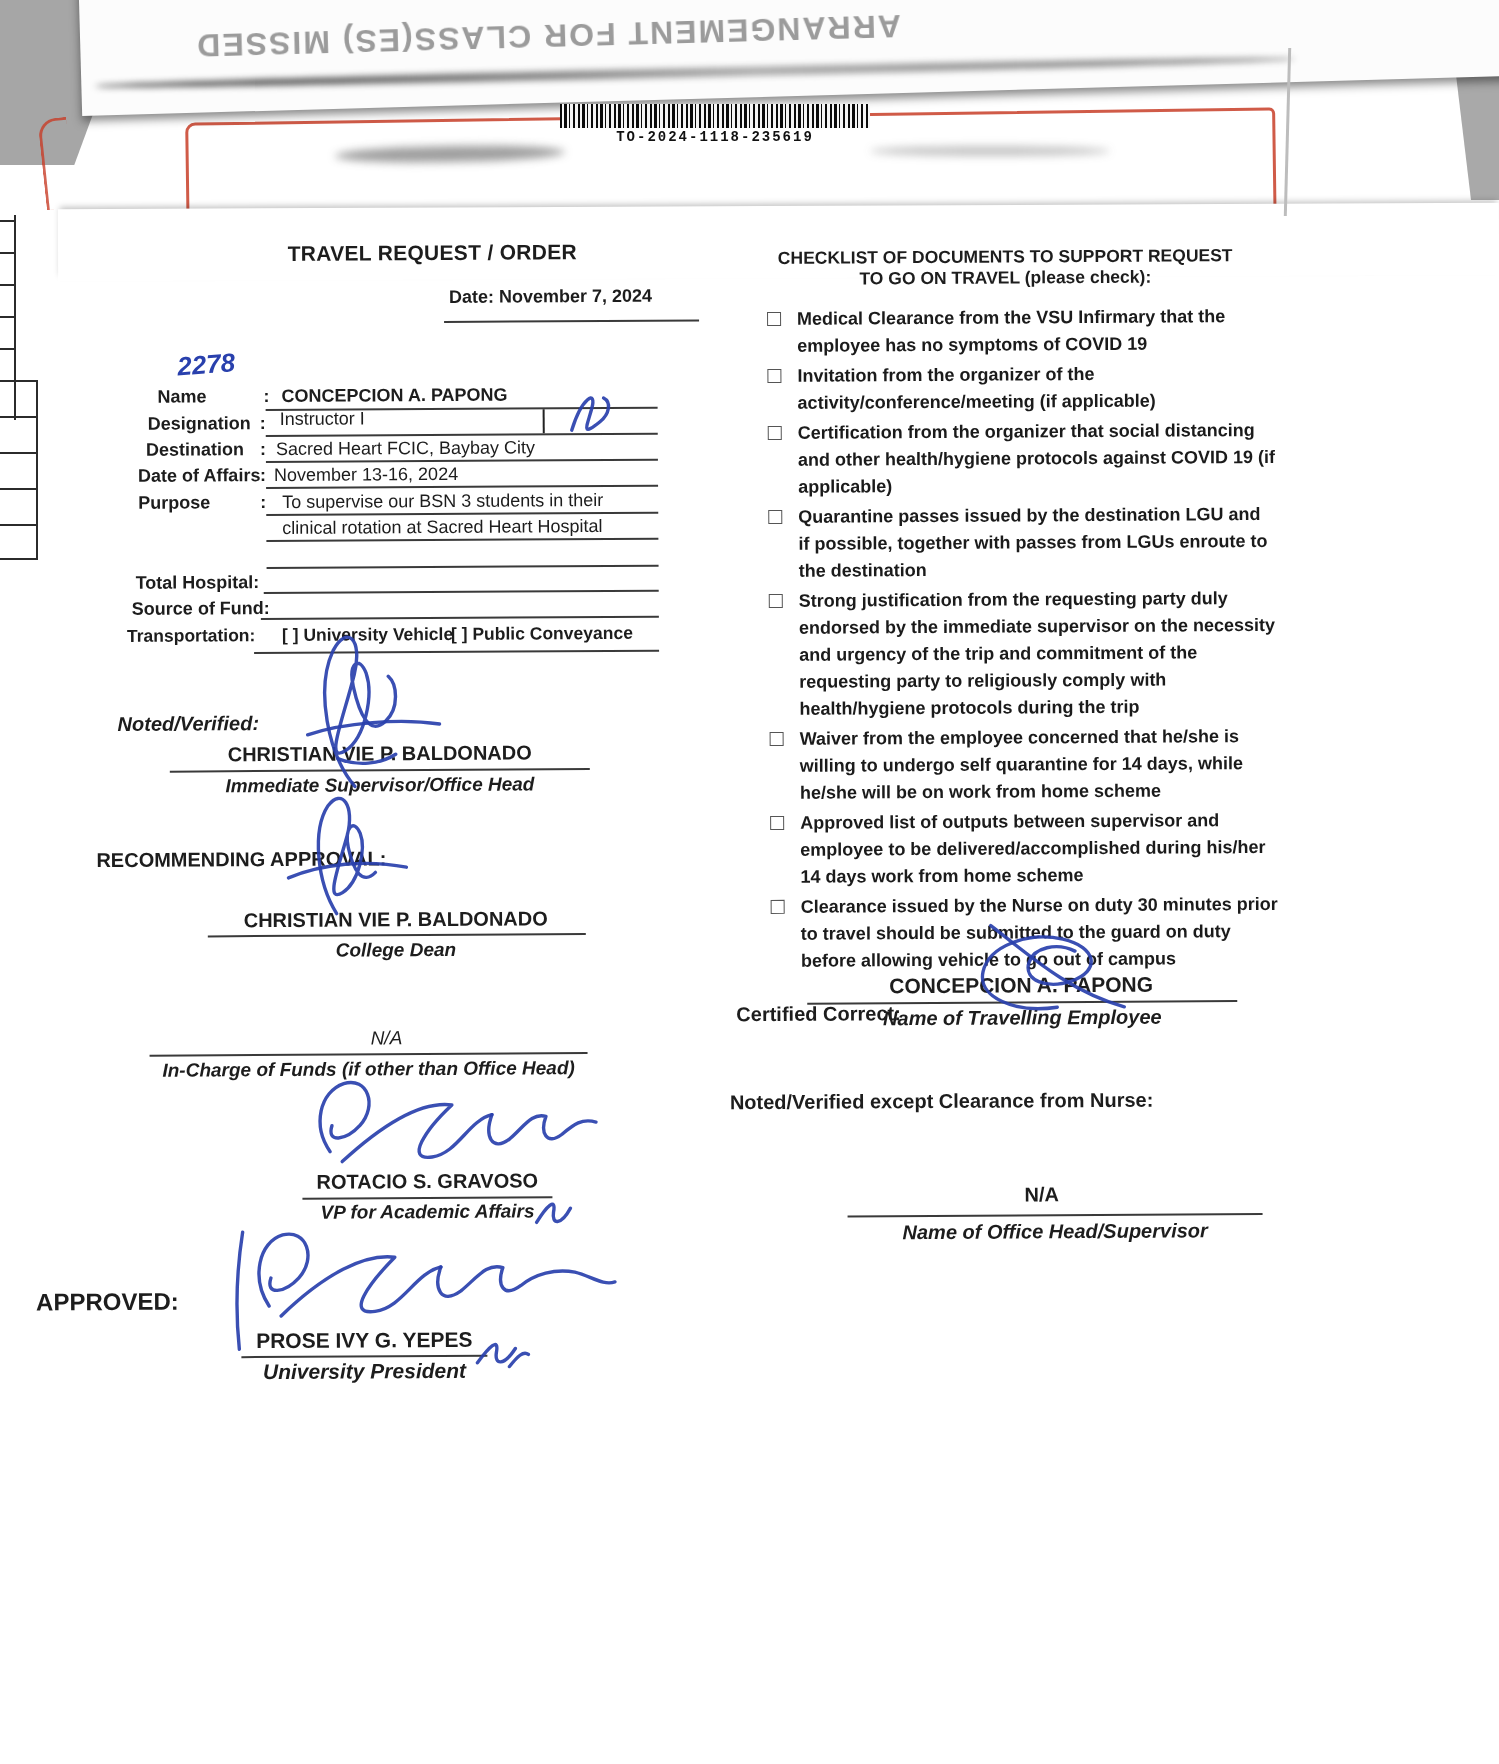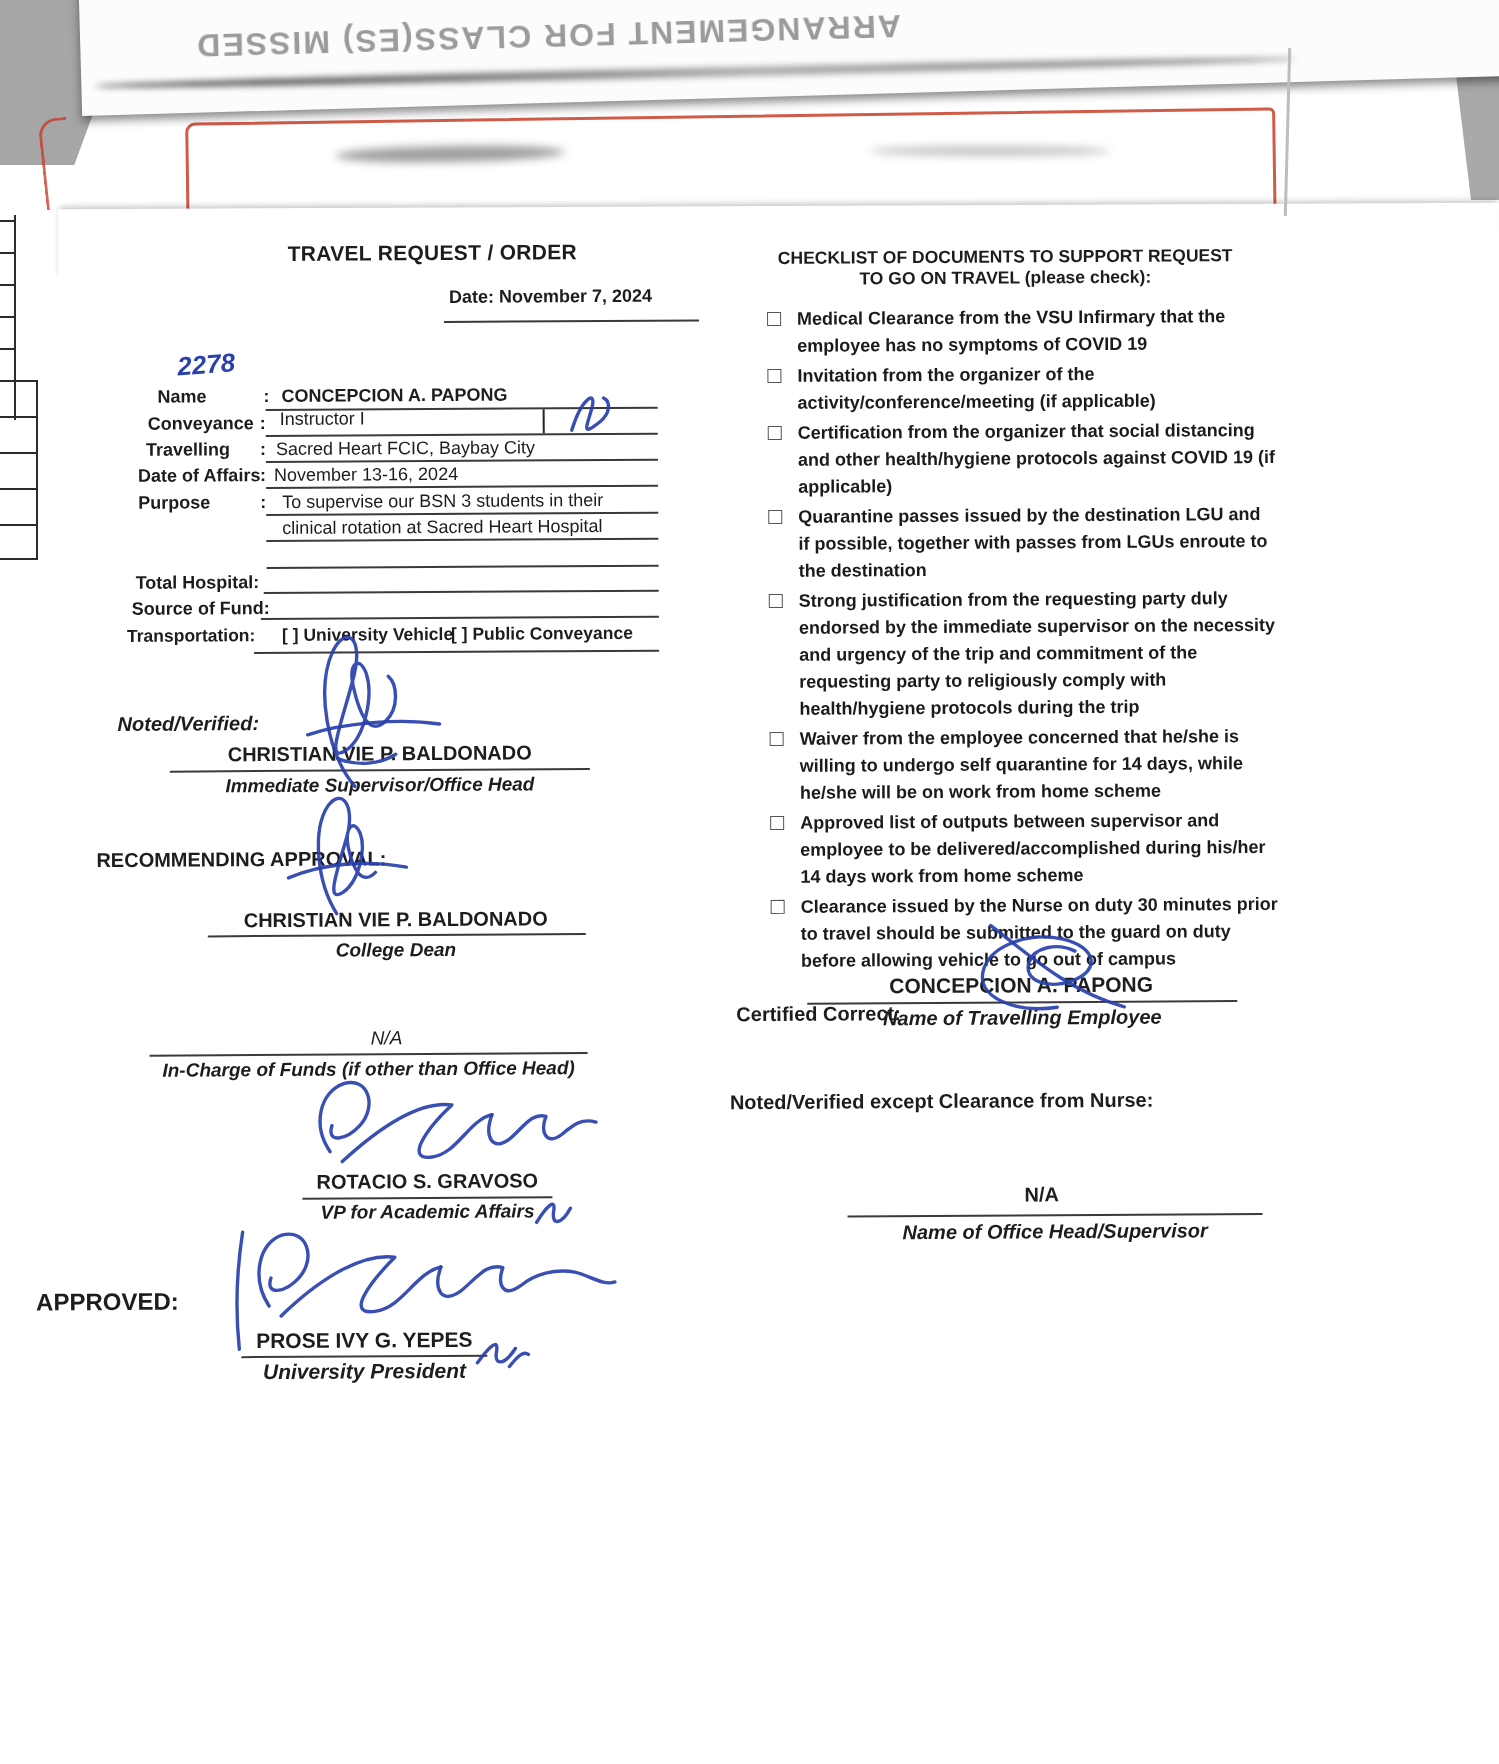--- a/index.html
+++ b/index.html
@@ -81,41 +81,45 @@
   <div class="top-sheet">
     <div class="bleed">ARRANGEMENT FOR CLASS(ES) MISSED</div>
   </div>
   <div class="fold-shadow"></div>
   <div class="smudge" style="left:335px;top:146px;width:230px;height:16px;background:rgba(40,40,40,.45);transform:rotate(-1deg);"></div>
   <div class="smudge" style="left:870px;top:146px;width:240px;height:10px;background:rgba(60,60,60,.3);"></div>
 
   <div class="page-cover"></div>
   <div class="edge-right"></div>
 
+  <div class="barcode-wrap">
+    <div class="barcode"></div>
+    <div class="barcode-text">TO-2024-1118-235619</div>
+  </div>
 
   <div class="doc">
 
     <div class="ref-num">2278</div>
 
     <div class="abs b" style="left:291px;top:240px;font-size:21px;letter-spacing:.3px;">TRAVEL REQUEST / ORDER</div>
     <div class="abs b f18" style="left:452px;top:286px;">Date: November 7, 2024</div>
     <div class="line" style="left:447px;top:320px;width:255px;"></div>
 
     <span class="abs b f18" style="left:160px;top:384px;">Name</span>
     <span class="abs b f18" style="left:266px;top:384px;">:</span>
     <span class="abs b f18" style="left:284px;top:384px;">CONCEPCION A. PAPONG</span>
     <div class="line" style="left:268px;top:407px;width:392px;"></div>
 
-    <span class="abs b f18" style="left:150px;top:411px;">Conveyance</span>
+    <span class="abs b f18" style="left:150px;top:411px;">Designation</span>
     <span class="abs b f18" style="left:262px;top:411px;">:</span>
     <span class="abs f18" style="left:282px;top:407px;">Instructor I</span>
     <div class="line" style="left:268px;top:433px;width:392px;"></div>
     <div class="tick"></div>
 
-    <span class="abs b f18" style="left:148px;top:437px;">Travelling</span>
+    <span class="abs b f18" style="left:148px;top:437px;">Destination</span>
     <span class="abs b f18" style="left:262px;top:437px;">:</span>
     <span class="abs f18" style="left:278px;top:437px;">Sacred Heart FCIC, Baybay City</span>
     <div class="line" style="left:268px;top:459px;width:392px;"></div>
 
     <span class="abs b f18" style="left:140px;top:463px;">Date of Affairs</span>
     <span class="abs b f18" style="left:262px;top:463px;">:</span>
     <span class="abs f18" style="left:276px;top:463px;">November 13-16, 2024</span>
     <div class="line" style="left:268px;top:485px;width:392px;"></div>
 
     <span class="abs b f18" style="left:140px;top:490px;">Purpose</span>

